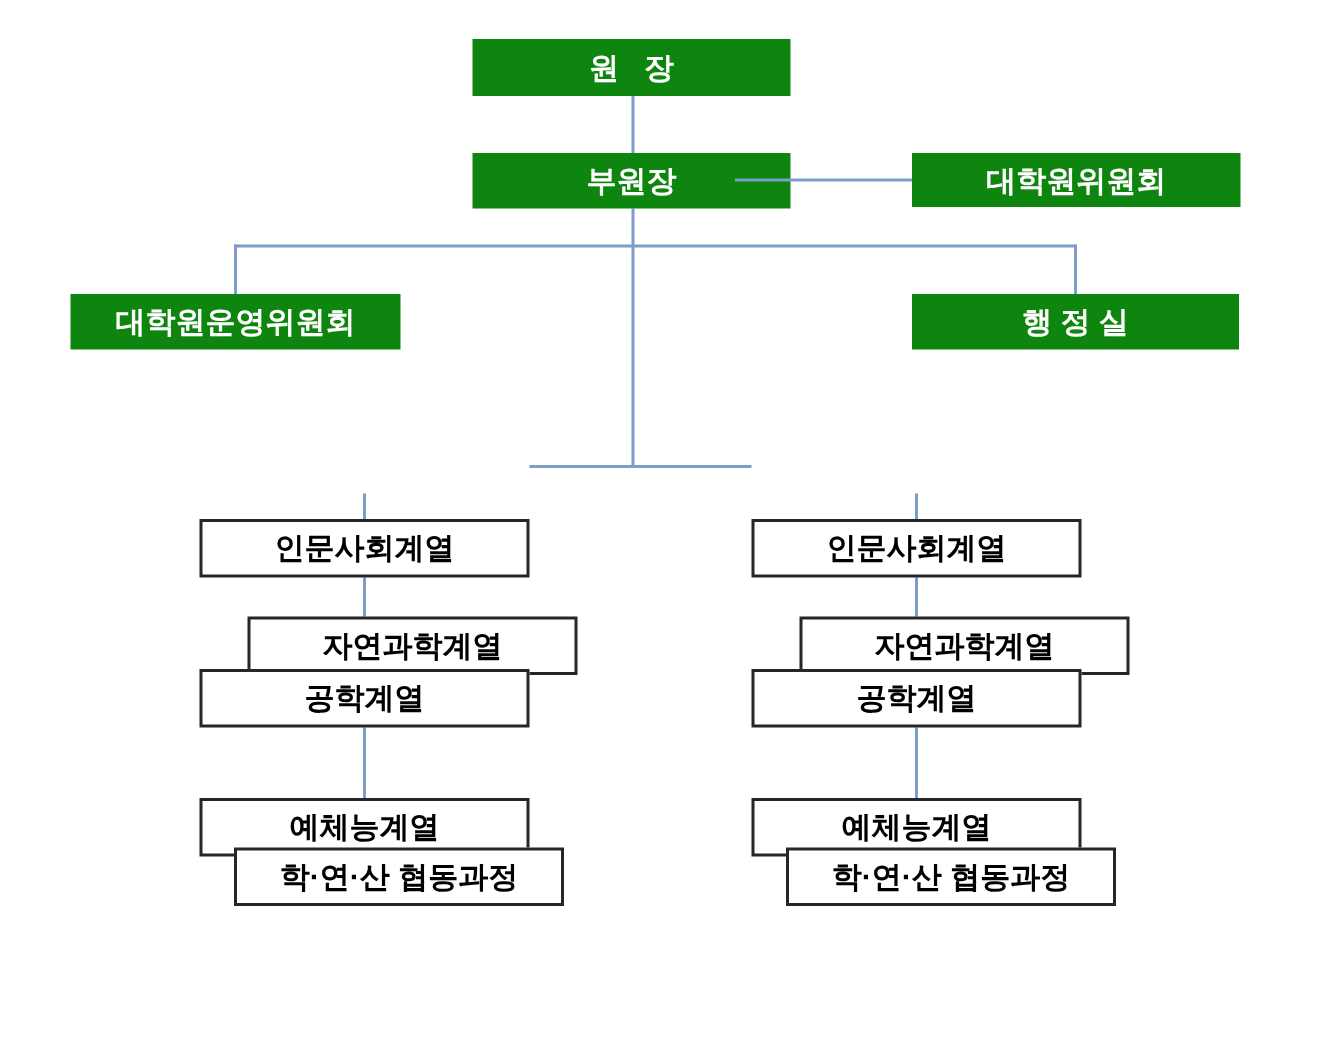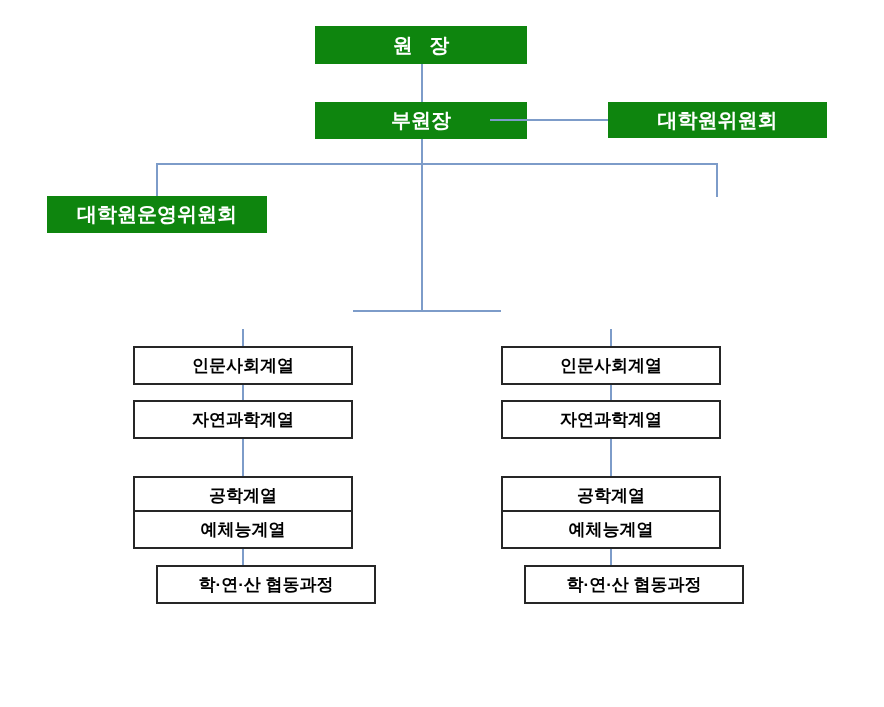--- a/index.html
+++ b/index.html
@@ -63,30 +63,30 @@
     z-index: 2;
     width: 220px;
     height: 39px;
     background: #ffffff;
     border: 2px solid var(--track-border, #262626);
     box-sizing: border-box;
     display: flex;
     align-items: center;
     justify-content: center;
     font-weight: bold;
-    font-size: 17px;
+    font-size: 20px;
     color: #000000;
     white-space: pre;
   }
   .col-l { left: 133px; }
   .col-r { left: 501px; }
   .row-0 { top: 346px; }
-  .row-1 { top: 400px; }
-  .row-2 { top: 476px; }
-  .row-3 { top: 510px; }
+  .row-1 { top: 411px; margin-left: 32px; }
+  .row-2 { top: 446px; }
+  .row-3 { top: 532px; }
   .row-4 { top: 565px; margin-left: 23px; }
 </style>
 </head>
 <body>
 
 <div class="canvas">
 
   <div class="vline" id="l-dir-dep"></div>
   <div class="hline" id="l-dep-com"></div>
   <div class="vline" id="l-dep-down"></div>
@@ -94,20 +94,21 @@
   <div class="vline" id="l-drop-l"></div>
   <div class="vline" id="l-drop-r"></div>
   <div class="hline" id="l-mas-doc"></div>
   <div class="vline" id="l-col-l"></div>
   <div class="vline" id="l-col-r"></div>
 
   <div class="node dark" id="n-director">원   장</div>
   <div class="node dark" id="n-deputy">부원장</div>
   <div class="node dark" id="n-gradop">대학원운영위원회</div>
   <div class="node dark" id="n-gradcom">대학원위원회</div>
+  <div class="node dark" id="n-admin">행 정 실</div>
 
   <div class="track col-l row-0">인문사회계열</div>
   <div class="track col-l row-1">자연과학계열</div>
   <div class="track col-l row-2">공학계열</div>
   <div class="track col-l row-3">예체능계열</div>
   <div class="track col-l row-4">학·연·산 협동과정</div>
 
   <div class="track col-r row-0">인문사회계열</div>
   <div class="track col-r row-1">자연과학계열</div>
   <div class="track col-r row-2">공학계열</div>

